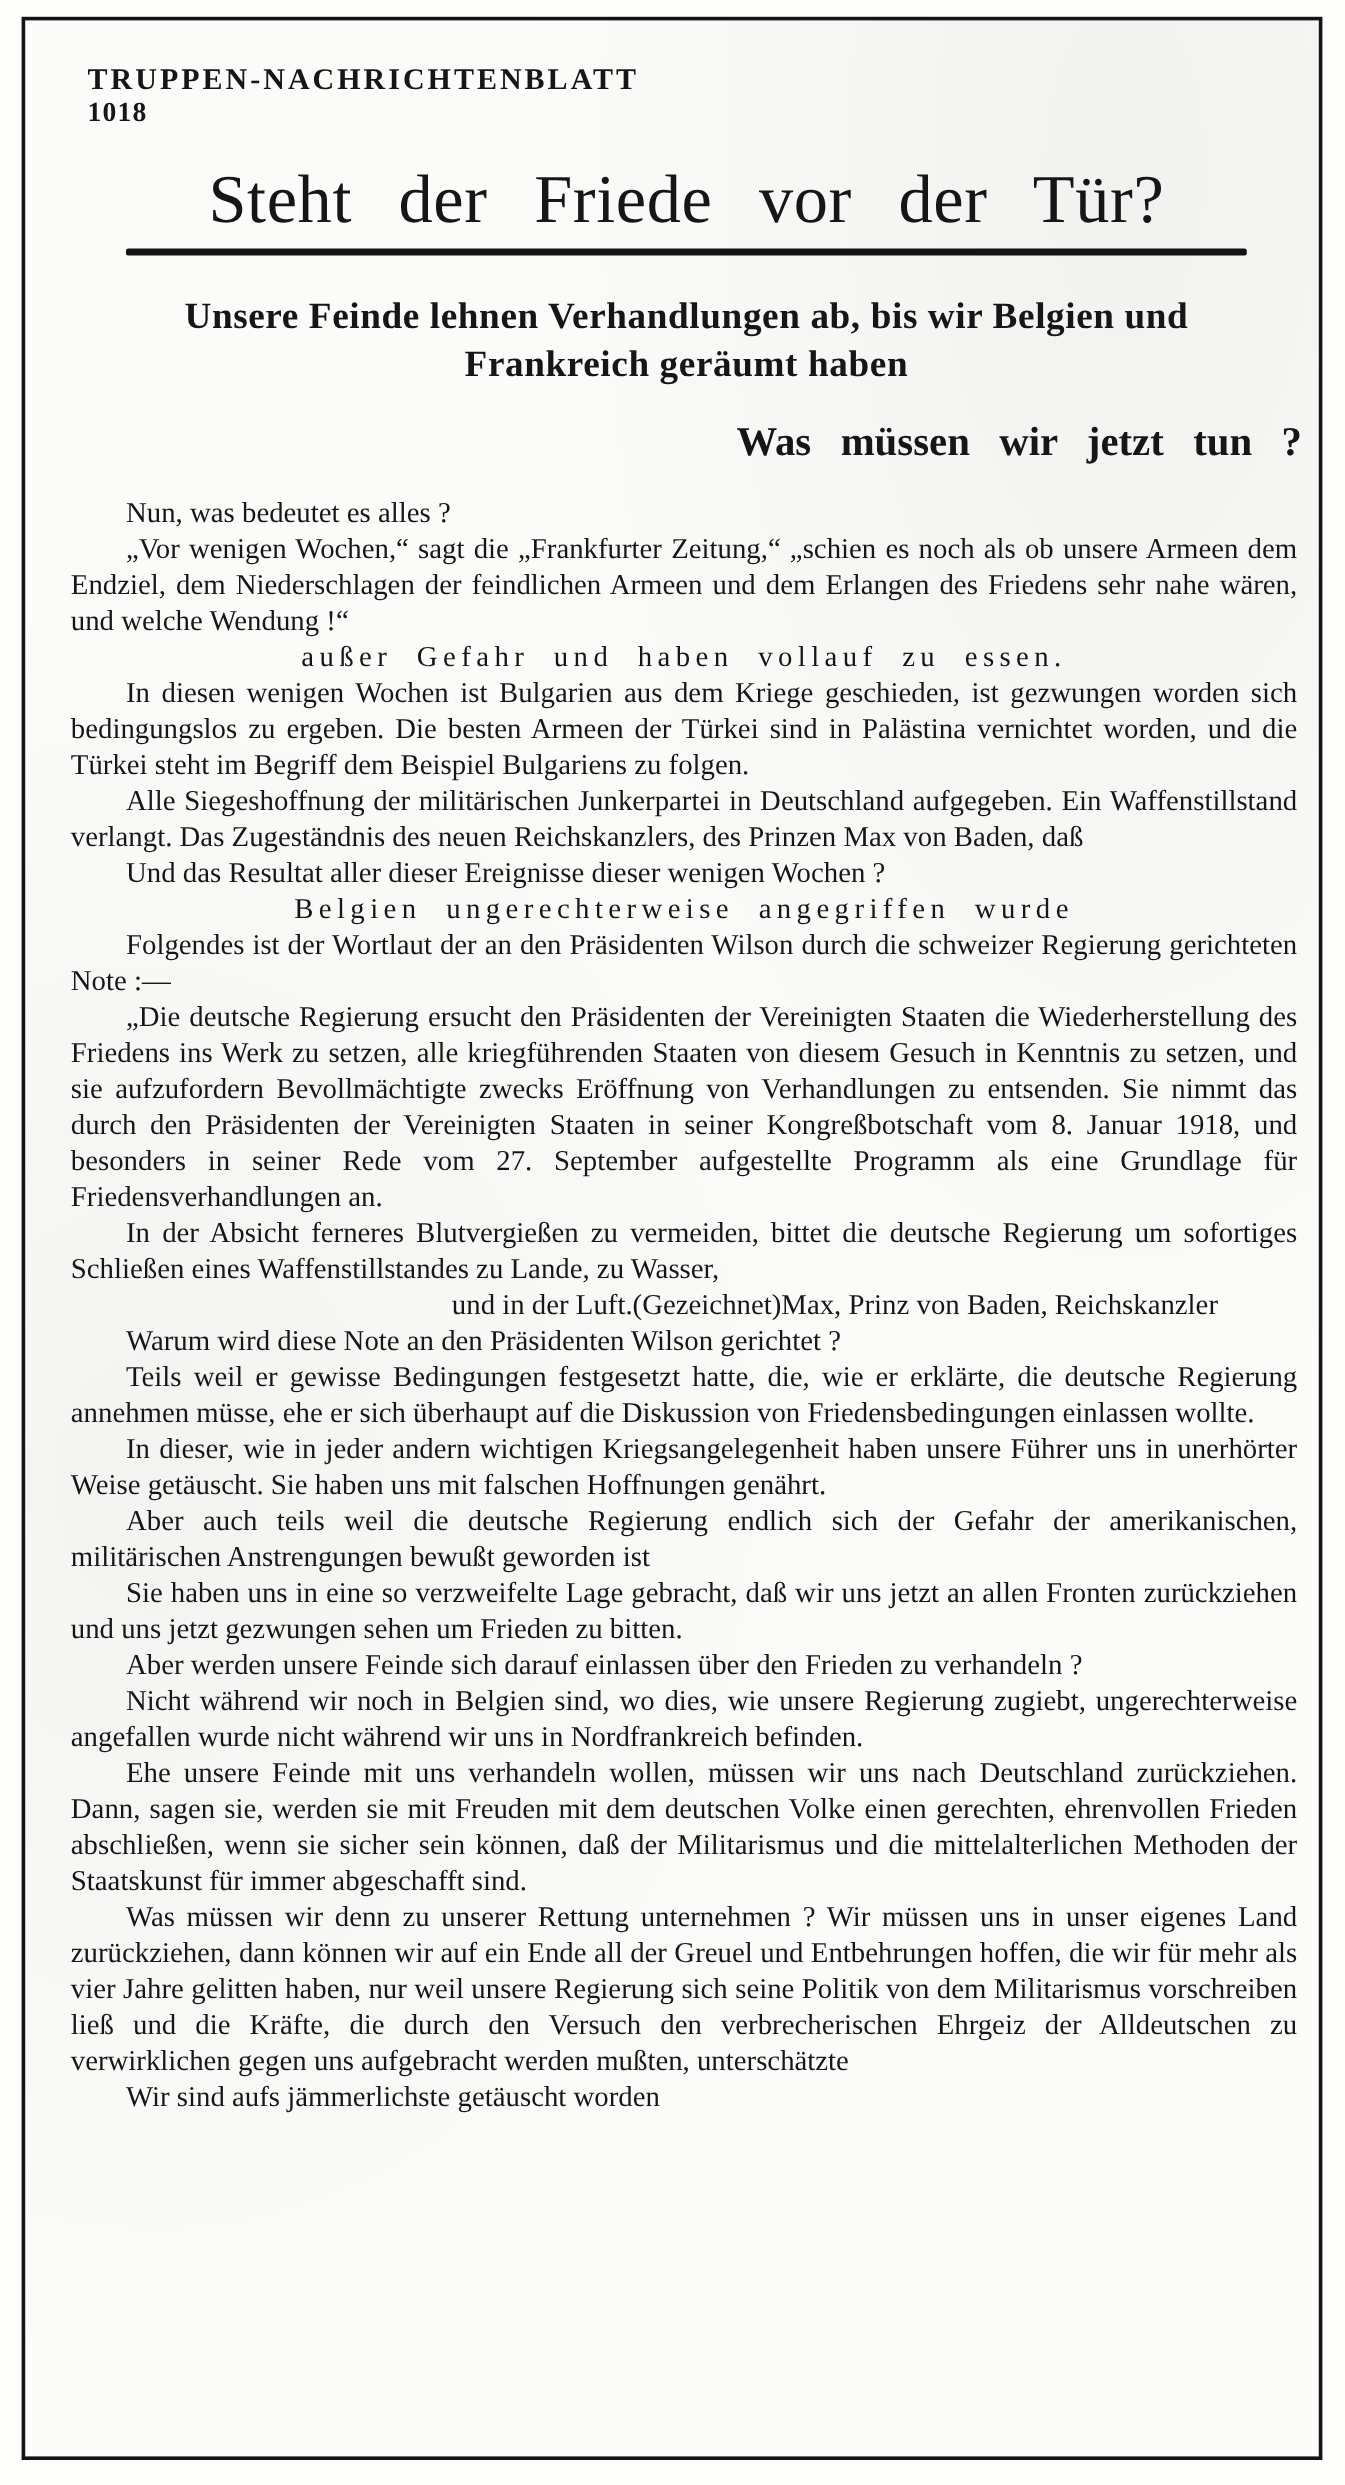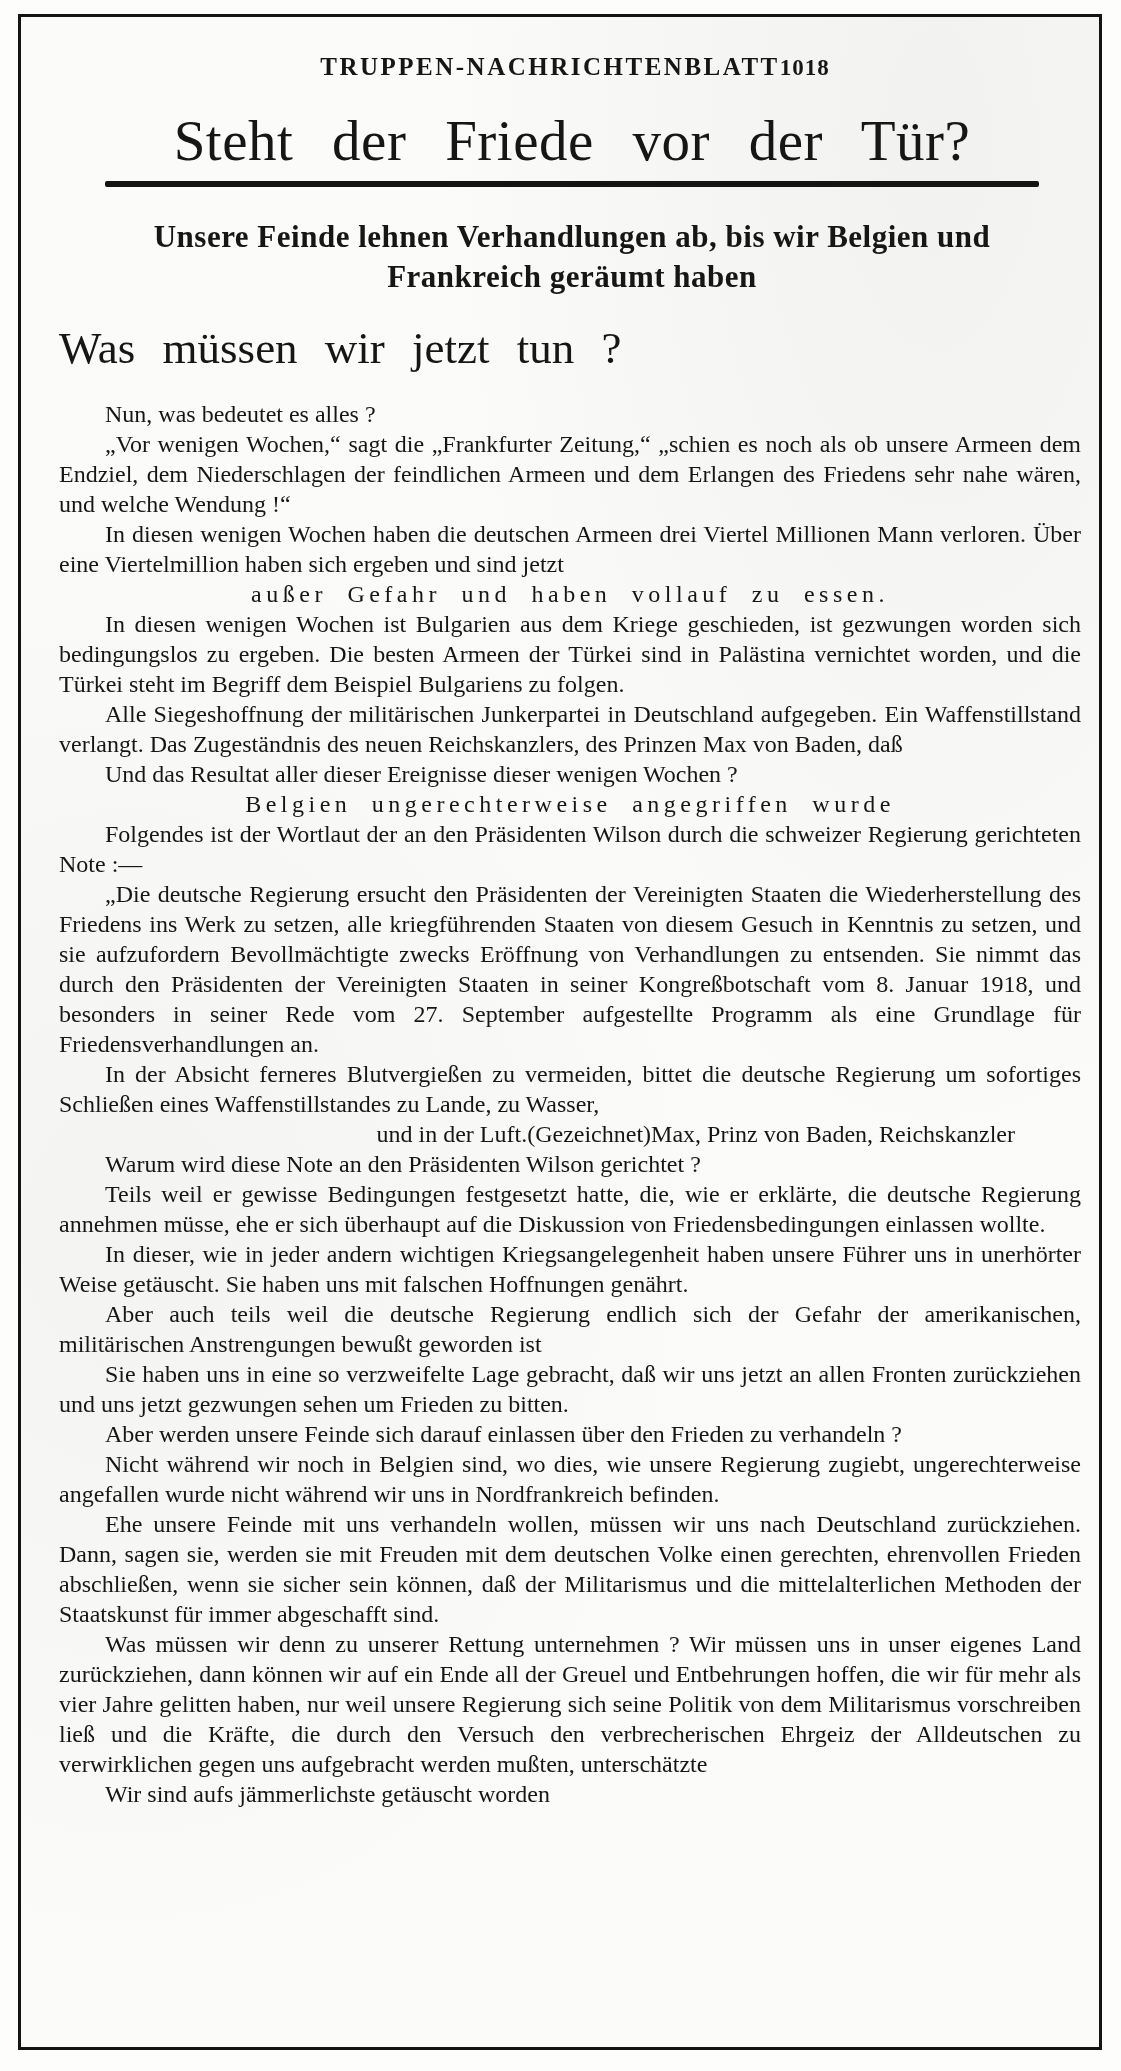--- a/index.html
+++ b/index.html
@@ -26,23 +26,24 @@
     box-sizing: border-box;
     padding: 36px 14px 18px 38px;
     overflow: hidden;
     background:
       radial-gradient(ellipse at 85% 6%, rgba(0,0,0,0.04), rgba(0,0,0,0) 40%),
       radial-gradient(ellipse at 10% 60%, rgba(0,0,0,0.03), rgba(0,0,0,0) 45%),
       #fbfbf9;
   }
   .masthead {
     display: flex;
-    justify-content: center;
+    justify-content: flex-end;
     align-items: baseline;
     padding: 0 8px 0 14px;
+    flex-direction: column;
   }
   .masthead-title {
     font-weight: bold;
     font-size: 25px;
     letter-spacing: 2.5px;
   }
   .masthead-page {
     font-weight: bold;
     font-size: 23px;
     letter-spacing: 1px;
@@ -65,23 +66,23 @@
   }
   h2.sub-headline {
     font-size: 31px;
     font-weight: bold;
     text-align: center;
     margin: 0 34px 28px 34px;
     line-height: 1.3;
     letter-spacing: 0.5px;
   }
   h3.question-headline {
-    font-size: 45px;
-    font-weight: normal;
-    text-align: left;
+    font-size: 34px;
+    font-weight: bold;
+    text-align: right;
     margin: 0 0 26px 0;
     word-spacing: 16px;
     line-height: 1.05;
   }
   .doc-body {
     font-size: 24px;
     line-height: 30px;
     text-align: justify;
     padding-right: 4px;
   }
@@ -119,21 +120,20 @@
 
     <div class="headline-rule"></div>
 
     <h2 class="sub-headline">Unsere Feinde lehnen Verhandlungen ab, bis wir Belgien und Frankreich geräumt haben</h2>
 
     <h3 class="question-headline">Was müssen wir jetzt tun ?</h3>
 
     <div class="doc-body">
         <p class="para">Nun, was bedeutet es alles ?</p>
         <p class="para">„Vor wenigen Wochen,“ sagt die „Frankfurter Zeitung,“ „schien es noch als ob unsere Armeen dem Endziel, dem Niederschlagen der feindlichen Armeen und dem Erlangen des Friedens sehr nahe wären, und welche Wendung !“</p>
-        <p class="para">In diesen wenigen Wochen haben die deutschen Armeen drei Viertel Millionen Mann verloren.  Über eine Viertelmillion haben sich ergeben und sind jetzt</p>
         <p class="spaced">außer Gefahr und haben vollauf zu essen.</p>
         <p class="para">In diesen wenigen Wochen ist Bulgarien aus dem Kriege geschieden, ist gezwungen worden sich bedingungslos zu ergeben.  Die besten Armeen der Türkei sind in Palästina vernichtet worden, und die Türkei steht im Begriff dem Beispiel Bulgariens zu folgen.</p>
         <p class="para">Alle Siegeshoffnung der militärischen Junkerpartei in Deutschland aufgegeben. Ein Waffenstillstand verlangt.  Das Zugeständnis des neuen Reichskanzlers, des Prinzen Max von Baden, daß</p>
         <p class="para">Und das Resultat aller dieser Ereignisse dieser wenigen Wochen ?</p>
         <p class="spaced">Belgien ungerechterweise angegriffen wurde</p>
         <p class="para">Folgendes ist der Wortlaut der an den Präsidenten Wilson durch die schweizer Regierung gerichteten Note :—</p>
         <p class="para">„Die deutsche Regierung ersucht den Präsidenten der Vereinigten Staaten die Wiederherstellung des Friedens ins Werk zu setzen, alle kriegführenden Staaten von diesem Gesuch in Kenntnis zu setzen, und sie aufzufordern Bevollmächtigte zwecks Eröffnung von Verhandlungen zu entsenden.  Sie nimmt das durch den Präsidenten der Vereinigten Staaten in seiner Kongreßbotschaft vom 8. Januar 1918, und besonders in seiner Rede vom 27. September aufgestellte Programm als eine Grundlage für Friedensverhandlungen an.</p>
         <p class="para">In der Absicht ferneres Blutvergießen zu vermeiden, bittet die deutsche Regierung um sofortiges Schließen eines Waffenstillstandes zu Lande, zu Wasser,</p>
         <p class="sig">
           <span>und in der Luft.</span>

